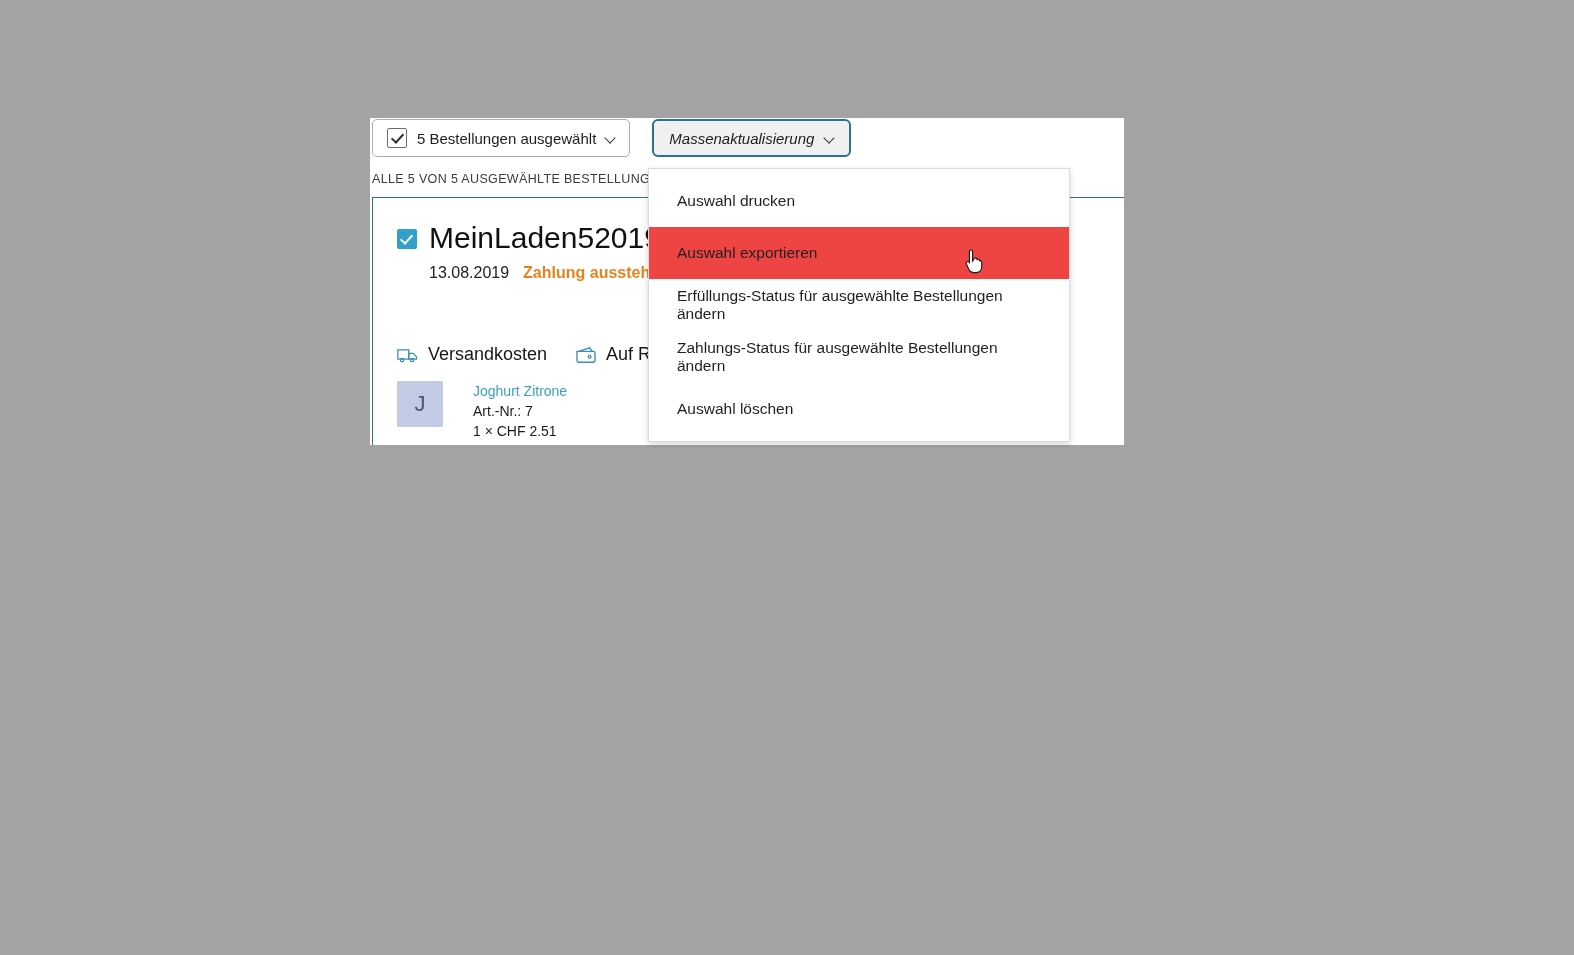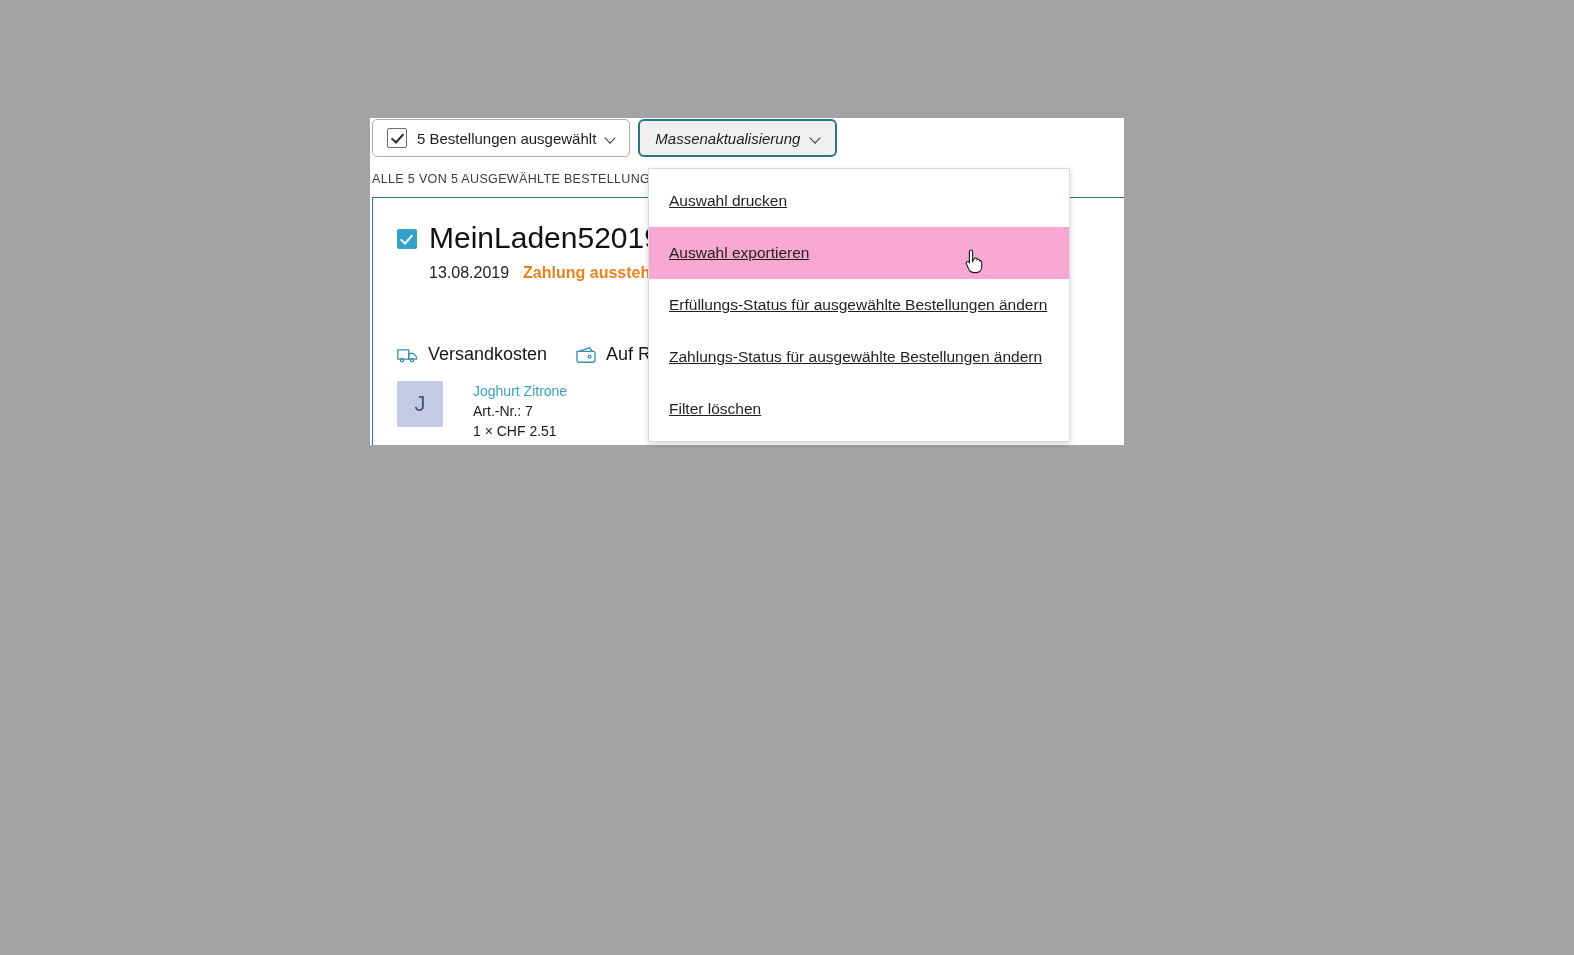--- a/index.html
+++ b/index.html
@@ -85,21 +85,21 @@
   .chev-dn { display:inline-block; width:11px; height:11px; position: relative; }
   .chev-dn::before {
     content:""; position:absolute; left:1px; top:1px; width:8px; height:8px;
     border-right:1.8px solid #1d1d1d; border-bottom:1.8px solid #1d1d1d;
     transform: rotate(45deg);
   }
 
   
   .orders { position: absolute; left: 372px; top: 118px; right: 20px; }
 
-  .sel-toolbar { display: flex; align-items: center; gap: 8px; height: 40px; }
+  .sel-toolbar { display: flex; align-items: center; gap: 22px; height: 40px; }
   .sel-chip {
     height: 38px; border: 1px solid #adadad; border-radius: 5px; background: #ffffff;
     display: flex; align-items: center; gap: 10px; padding: 0 14px;
     font-size: 15px; color: #1d1d1d; cursor: pointer;
   }
   .cb-check {
     width: 20px; height: 20px; border: 1px solid #6d6d6d; border-radius: 2px;
     background: #fff; position: relative;
   }
   .cb-check::after {
@@ -194,23 +194,23 @@
 
   
   .dropdown {
     position: absolute; left: 648px; top: 168px; width: 422px;
     background: #ffffff; border: 1px solid #dcdcdc;
     box-shadow: 0 2px 6px rgba(0,0,0,0.16);
     padding: 6px 0;
   }
   .dd-item {
     height: 52px; display: flex; align-items: center;
-    padding: 0 20px; font-size: 15.5px; color: #1f1f1f; cursor: pointer; text-decoration: underline;
-  }
-  .dd-item.active { background: #f9a8d4; }
+    padding: 0 28px; font-size: 15.5px; color: #1f1f1f; cursor: pointer;
+  }
+  .dd-item.active { background: #ef4444; }
 
   .cursor { position: absolute; left: 964px; top: 248px; width: 24px; height: 30px; pointer-events: none; }
 </style>
 </head>
 <body>
 
 <div id="root">
 
   <div class="page-title">Bestellungen: Von 2019 Jun 1 Bis 2019 Aug 26</div>
 
@@ -464,20 +464,20 @@
   <div class="dim dim-top"></div>
   <div class="dim dim-left"></div>
   <div class="dim dim-right"></div>
   <div class="dim dim-bottom"></div>
 
   <div class="dropdown">
     <div class="dd-item">Auswahl drucken</div>
     <div class="dd-item active">Auswahl exportieren</div>
     <div class="dd-item">Erfüllungs-Status für ausgewählte Bestellungen ändern</div>
     <div class="dd-item">Zahlungs-Status für ausgewählte Bestellungen ändern</div>
-    <div class="dd-item">Filter löschen</div>
+    <div class="dd-item">Auswahl löschen</div>
   </div>
 
   <svg class="cursor" viewBox="0 0 24 30">
     <path d="M7 2c1 0 1.6.8 1.6 1.8v9.4l1.6-2.4c.5-.8 1.6-1 2.3-.5.4.3.6.7.6 1.2 .6-.5 1.6-.4 2.1.2.3.3.4.7.4 1.1 .7-.3 1.5 0 1.9.7.2.3.2.6.2.9v4.2c0 3.4-2.1 6-5.4 6H9.5c-2.3 0-3.6-1.3-4.6-3.2L2.4 16c-.4-.8-.1-1.8.7-2.2.7-.4 1.6-.2 2.1.4l.2.3V3.8C5.4 2.8 6 2 7 2z" fill="#ffffff" stroke="#1a1a1a" stroke-width="1.1"></path>
   </svg>
 
 </div>
 
 </body></html>

